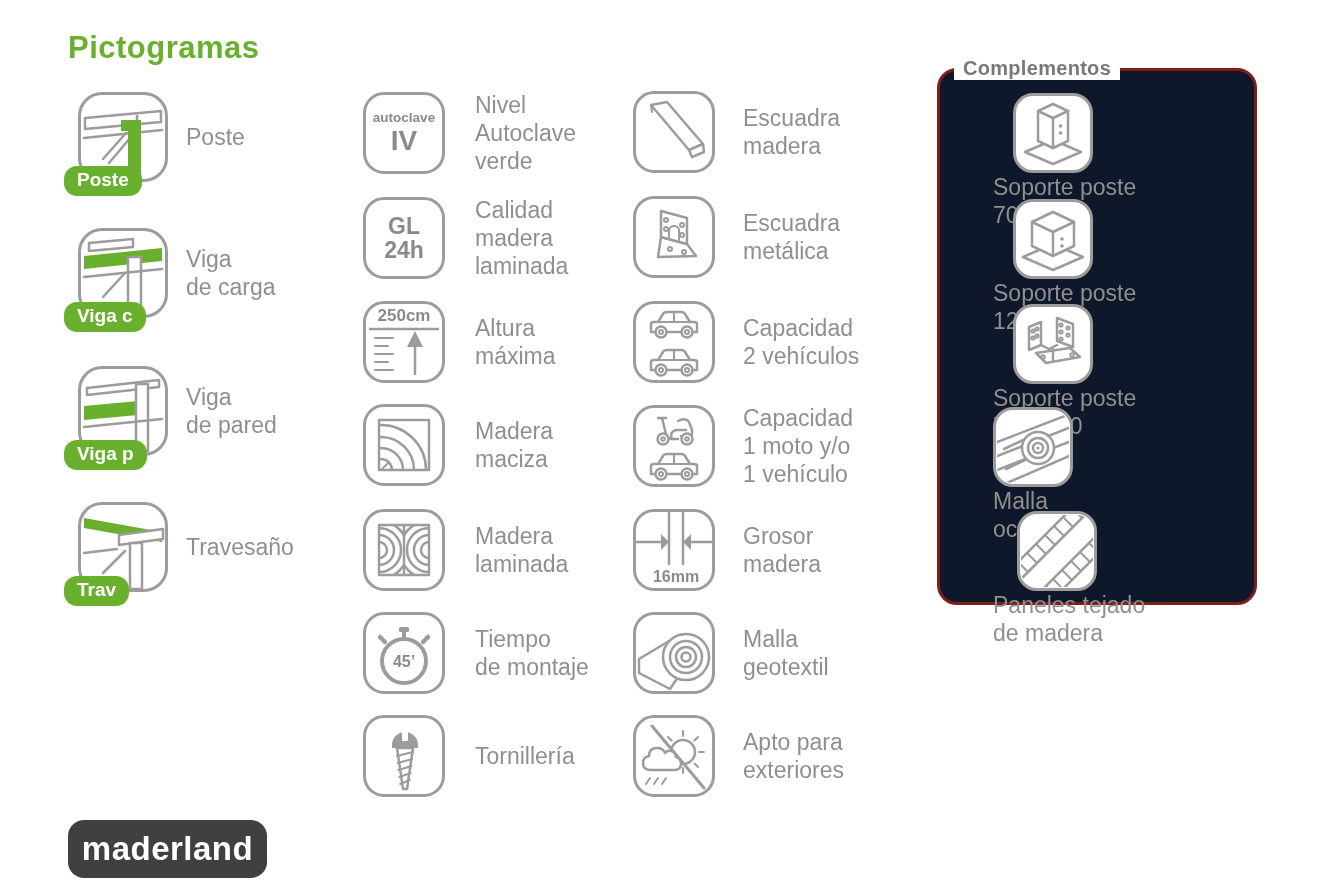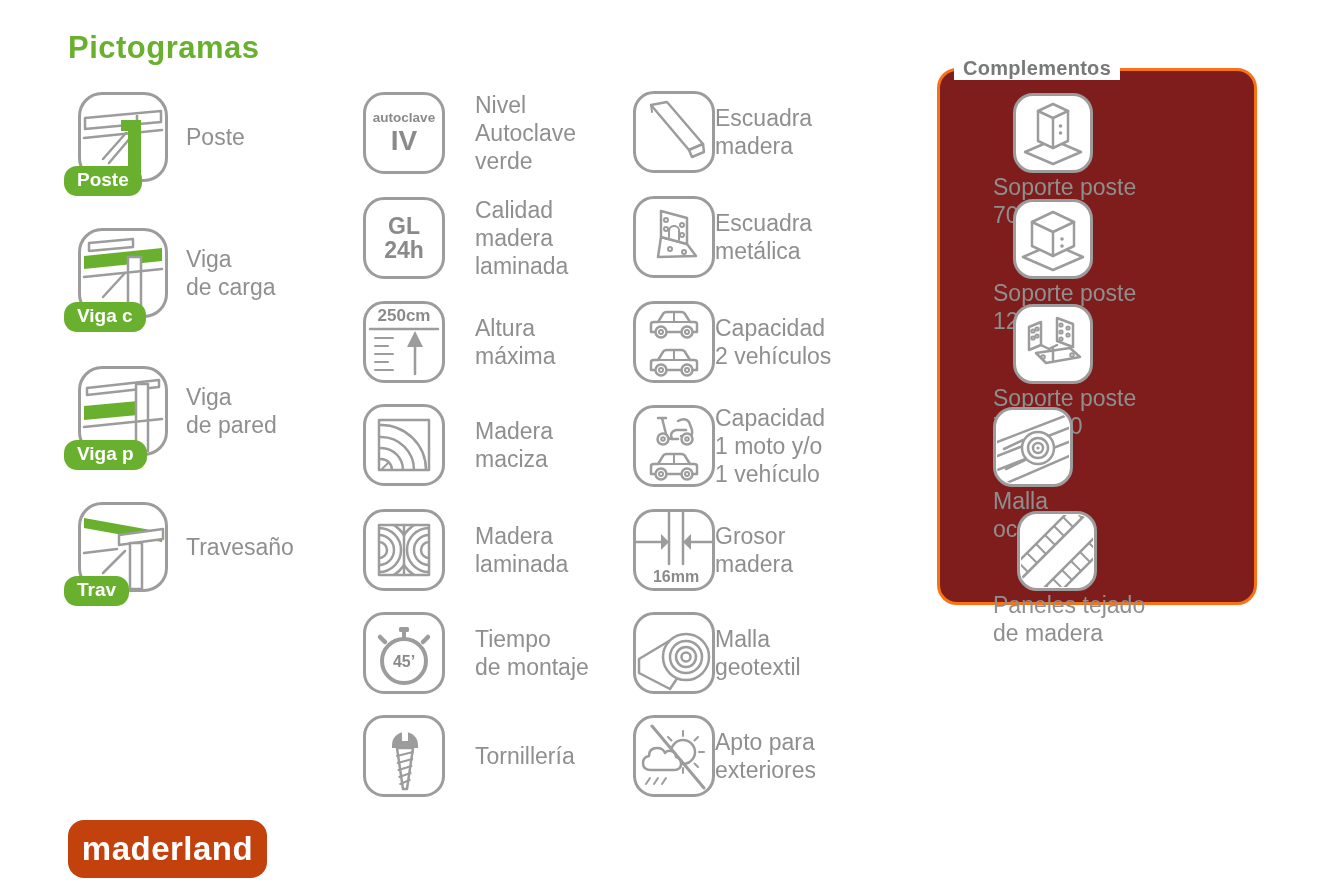--- a/index.html
+++ b/index.html
@@ -22,51 +22,51 @@
   .b80{width:74px;height:74px;border-radius:20px;}
   .ibox svg{display:block;width:100%;height:100%;}
   .badge{
     position:absolute;left:-14px;top:74px;z-index:3;
     background:#6ab02f;color:#fff;font-weight:bold;font-size:19px;
     padding:3px 13px 5px 13px;border-radius:13px;white-space:nowrap;
   }
   .lbl{
     color:#8f8f8f;font-size:23px;line-height:1.22;white-space:pre-line;
   }
-  .gap18{margin-left:18px;} .gap30{margin-left:30px;} .gap28{} .gap24{margin-left:24px;}
+  .gap18{margin-left:18px;} .gap30{margin-left:30px;} .gap28{margin-left:28px;} .gap24{margin-left:24px;}
   
   .s{stroke:#9c9c9c;fill:none;stroke-width:2.5;stroke-linecap:round;stroke-linejoin:round;}
   .s2{stroke:#9c9c9c;fill:none;stroke-width:2;stroke-linecap:round;stroke-linejoin:round;}
   .s3{stroke:#9c9c9c;fill:none;stroke-width:4.5;stroke-linecap:round;}
   .w{fill:#fff;stroke:#9c9c9c;stroke-width:2.5;stroke-linejoin:round;}
   .f{fill:#9c9c9c;stroke:none;}
   .g{fill:#6ab02f;stroke:none;}
   svg text{font-family:"Liberation Sans",sans-serif;font-weight:bold;fill:#8a8a8a;}
   
   .itxt{
     position:absolute;inset:0;display:flex;flex-direction:column;
     align-items:center;justify-content:center;color:#8a8a8a;font-weight:bold;line-height:1;
   }
   .itxt .small{font-size:13.5px;margin-bottom:3px;}
   .itxt .big{font-size:28px;}
   .itxt .mid{font-size:23px;line-height:1.05;}
   
   .panel{
     position:absolute;left:937px;top:68px;width:314px;height:531px;
-    border:3px solid #f97316;border-radius:20px;background:#7f1d1d;
+    border:3px solid #7f1d1d;border-radius:20px;background:#0f172a;
   }
   .panel-legend{
     position:absolute;top:-14px;left:14px;background:#fff;padding:0 9px;
     font-size:20px;font-weight:bold;color:#787878;letter-spacing:.3px;
   }
   .panel .item{position:absolute;flex-direction:column;}
   
   .logo{
     position:absolute;left:68px;top:820px;width:199px;height:58px;
-    background:#c2410c;border-radius:16px;display:flex;align-items:center;justify-content:center;
+    background:#404040;border-radius:16px;display:flex;align-items:center;justify-content:center;
   }
   .logo span{color:#fff;font-weight:bold;font-size:33px;letter-spacing:.5px;}
   .defs-holder{position:absolute;width:0;height:0;overflow:hidden;}
 </style>
 </head>
 <body>
 
 <div class="canvas">
 
   <svg class="defs-holder" aria-hidden="true">

